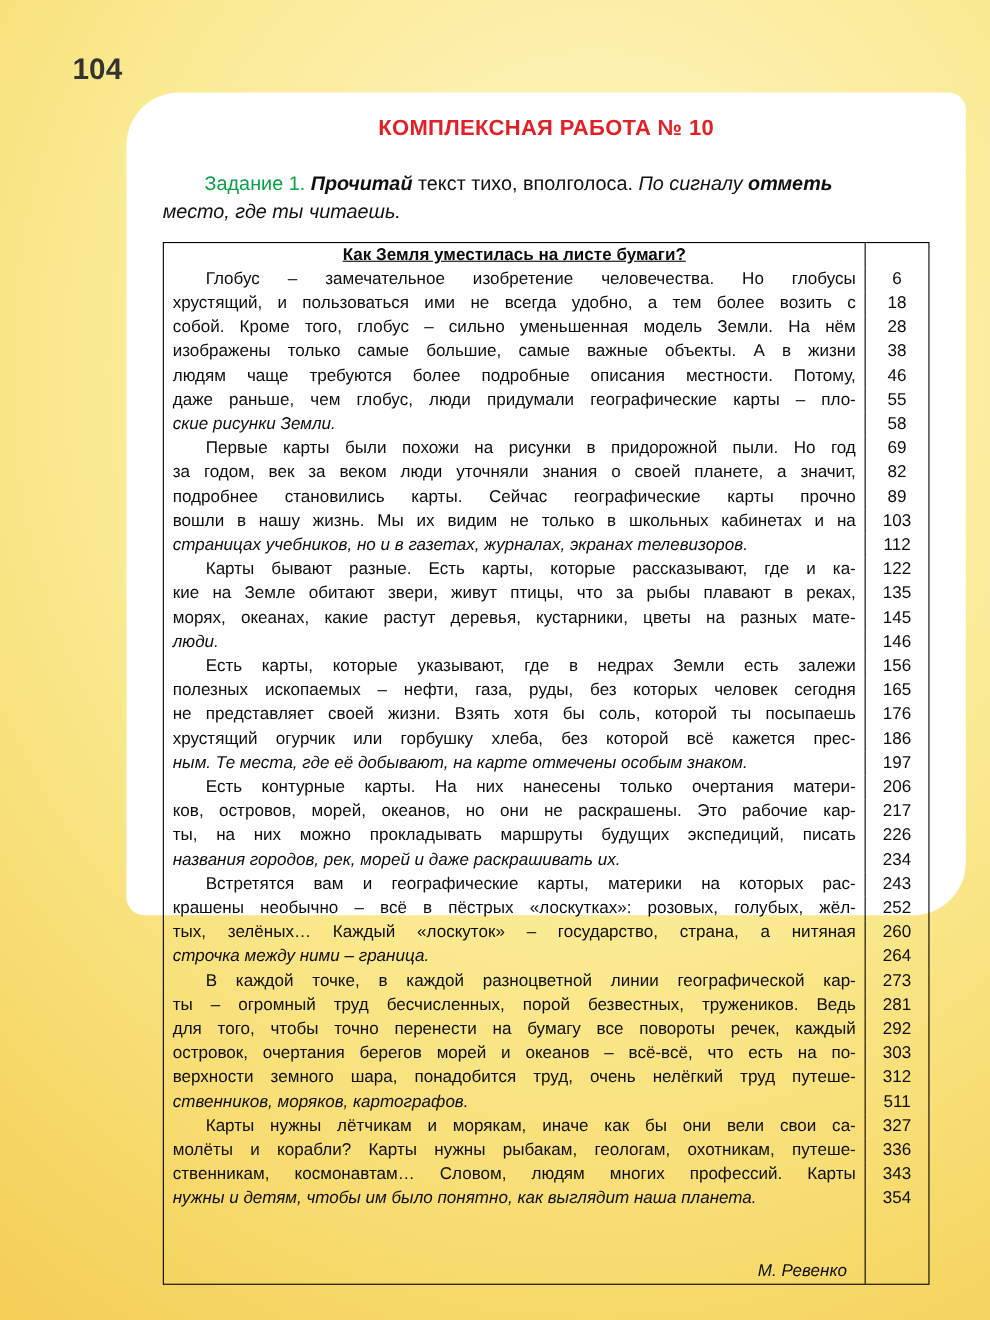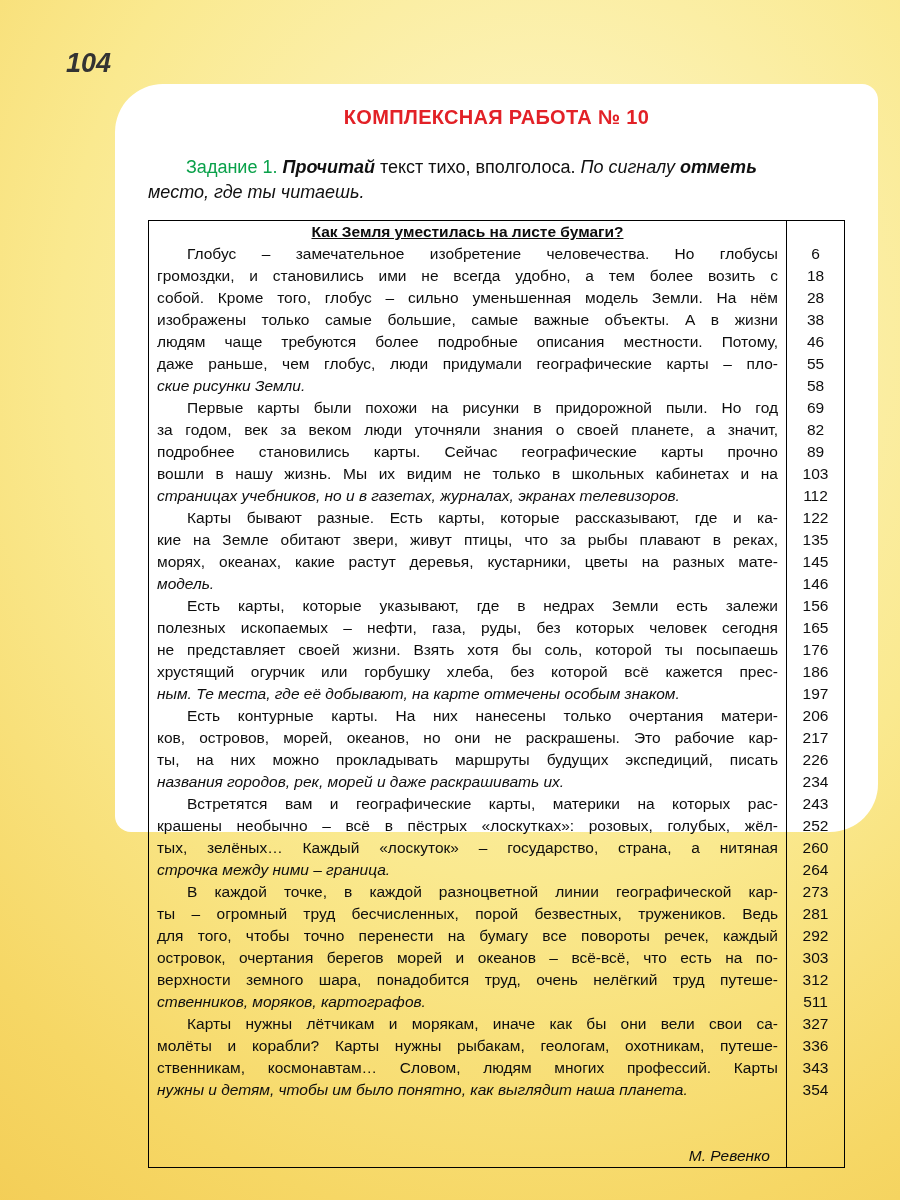--- a/index.html
+++ b/index.html
@@ -7,21 +7,21 @@
   body {
     font-family:"Liberation Sans", sans-serif;
     overflow:hidden;
     background: radial-gradient(140% 120% at 60% 28%,
       #fdf8cf 0%, #fae98f 38%, #f6d765 62%, #eebb39 100%);
   }
   .canvas { position:relative; width:900px; height:1200px; }
 
   .page-number {
     position:absolute; left:66px; top:48px;
-    font-size:27px; font-weight:bold; color:#333;font-style:italic;
+    font-size:27px; font-weight:bold; color:#333;
   }
 
   .page {
     position:absolute; left:115px; top:84px;
     width:763px; height:748px;
     background:#ffffff;
     border-radius:48px 16px 48px 16px;
     padding:20px 33px 0 33px;
   }
 
@@ -104,21 +104,21 @@
         <div class="ncell"></div>
       </div>
 
       <div id="lines">
   <div class="row">
     <div class="tcell indent">Глобус – замечательное изобретение человечества. Но глобусы</div>
     <div class="ncell">6</div>
   </div>
 
   <div class="row">
-    <div class="tcell">громоздки, и становились ими не всегда удобно, а тем более возить с</div>
+    <div class="tcell">хрустящий, и пользоваться ими не всегда удобно, а тем более возить с</div>
     <div class="ncell">18</div>
   </div>
 
   <div class="row">
     <div class="tcell">собой. Кроме того, глобус – сильно уменьшенная модель Земли. На нём</div>
     <div class="ncell">28</div>
   </div>
 
   <div class="row">
     <div class="tcell">изображены только самые большие, самые важные объекты. А в жизни</div>
@@ -174,21 +174,21 @@
     <div class="tcell">кие на Земле обитают звери, живут птицы, что за рыбы плавают в реках,</div>
     <div class="ncell">135</div>
   </div>
 
   <div class="row">
     <div class="tcell">морях, океанах, какие растут деревья, кустарники, цветы на разных мате-</div>
     <div class="ncell">145</div>
   </div>
 
   <div class="row">
-    <div class="tcell pend">модель.</div>
+    <div class="tcell pend">люди.</div>
     <div class="ncell">146</div>
   </div>
 
   <div class="row">
     <div class="tcell indent">Есть карты, которые указывают, где в недрах Земли есть залежи</div>
     <div class="ncell">156</div>
   </div>
 
   <div class="row">
     <div class="tcell">полезных ископаемых – нефти, газа, руды, без которых человек сегодня</div>

